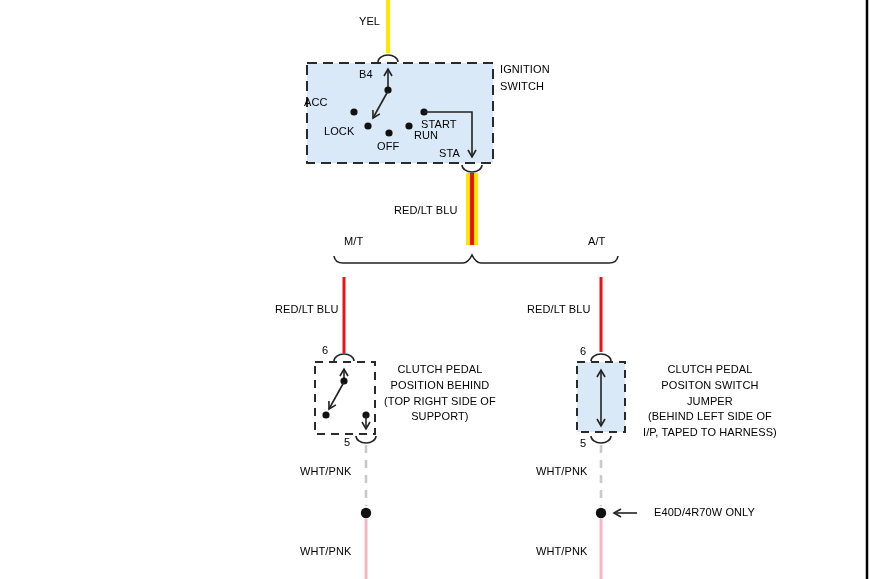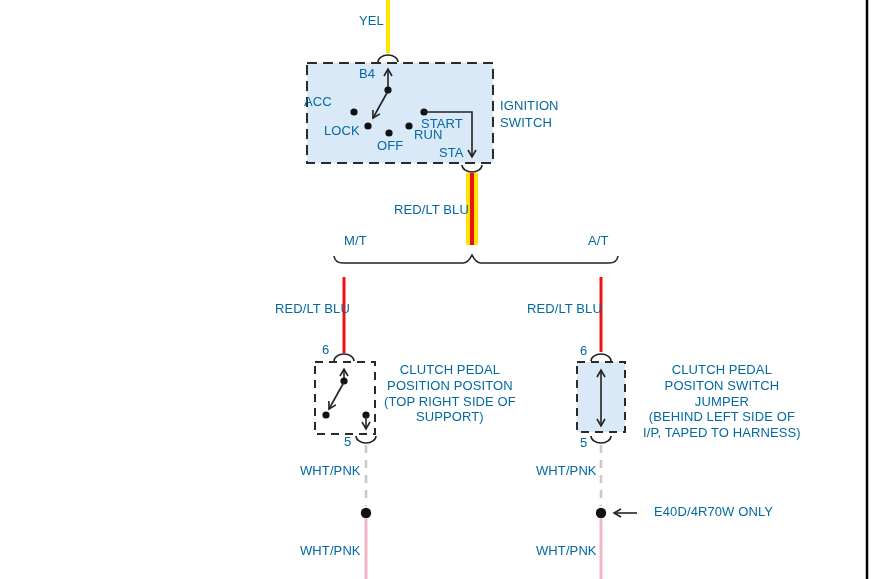--- a/index.html
+++ b/index.html
@@ -2,21 +2,21 @@
 <html><head>
 <meta charset="utf-8">
 <style>
   html,body { margin:0; padding:0; background:#fff; }
   #canvas {
     position:relative; width:896px; height:579px; background:#ffffff;
     overflow:hidden; font-family:"Liberation Sans", sans-serif;
   }
   #wires { position:absolute; left:0; top:0; }
   .lbl {
-    position:absolute; font-size:13px; line-height:14px; color:#0369a1;
+    position:absolute; font-size:11px; line-height:14px; color:#000000;
     white-space:nowrap; letter-spacing:0.1px;
   }
   .desc { line-height:15.8px; }
   .desc div { line-height:15.8px;text-align:center; }
 </style>
 </head>
 <body>
 
 <div id="canvas">
 
@@ -82,21 +82,21 @@
     <line x1="601" y1="519" x2="601" y2="579" stroke="#F4B6C5" stroke-width="3"></line>
 
     <line x1="637" y1="513" x2="614" y2="513" stroke="#222" stroke-width="1.6" marker-end="url(#arr)"></line>
 
     <line x1="867" y1="0" x2="867" y2="579" stroke="#000" stroke-width="2.5"></line>
   </svg>
 
   <div class="lbl" style="left:359px; top:14px;">YEL</div>
 
   <div class="lbl" style="left:500px; top:61px;">
-    <div style="line-height:17px;margin-top:36px;">IGNITION</div>
+    <div style="line-height:17px;">IGNITION</div>
     <div style="line-height:17px;">SWITCH</div>
   </div>
 
   <div class="lbl" style="left:359px; top:67px;">B4</div>
   <div class="lbl" style="left:304px; top:95px;text-align:center;">ACC</div>
   <div class="lbl" style="left:324px; top:124px;">LOCK</div>
   <div class="lbl" style="left:377px; top:139px;">OFF</div>
   <div class="lbl" style="left:414px; top:128px;">RUN</div>
   <div class="lbl" style="left:421px; top:93px;margin-top:24px;">START</div>
   <div class="lbl" style="left:439px; top:146px;">STA</div>
@@ -107,21 +107,21 @@
   <div class="lbl" style="left:588px; top:234px;">A/T</div>
 
   <div class="lbl" style="left:275px; top:302px;">RED/LT BLU</div>
   <div class="lbl" style="left:527px; top:302px;">RED/LT BLU</div>
 
   <div class="lbl" style="left:322px; top:343px;">6</div>
   <div class="lbl" style="left:580px; top:344px;">6</div>
 
   <div class="lbl desc" style="left:384px; top:362px;">
     <div>CLUTCH PEDAL</div>
-    <div>POSITION POSITON</div>
+    <div>POSITION BEHIND</div>
     <div>(TOP RIGHT SIDE OF</div>
     <div>SUPPORT)</div>
   </div>
 
   <div class="lbl desc" style="left:643px; top:362px;">
     <div>CLUTCH PEDAL</div>
     <div>POSITON SWITCH</div>
     <div>JUMPER</div>
     <div>(BEHIND LEFT SIDE OF</div>
     <div>I/P, TAPED TO HARNESS)</div>

